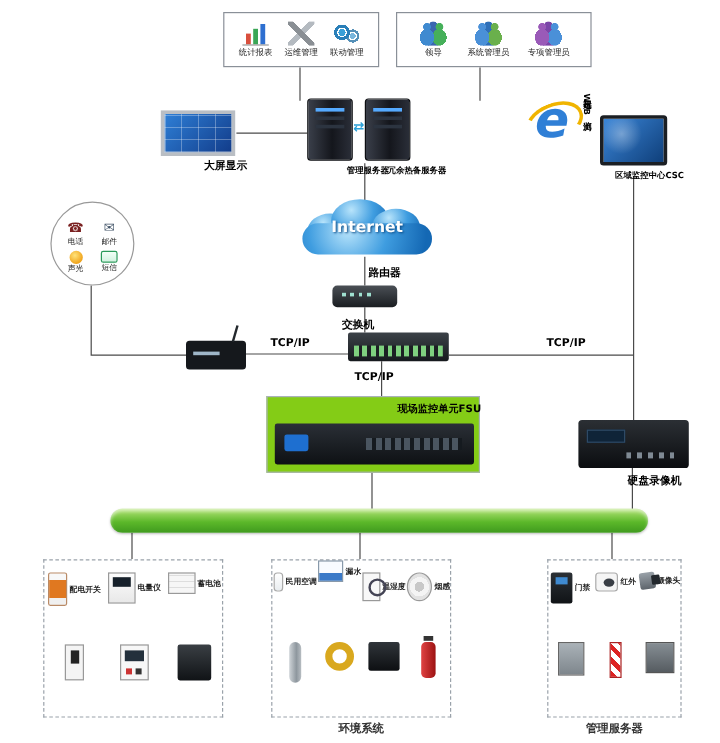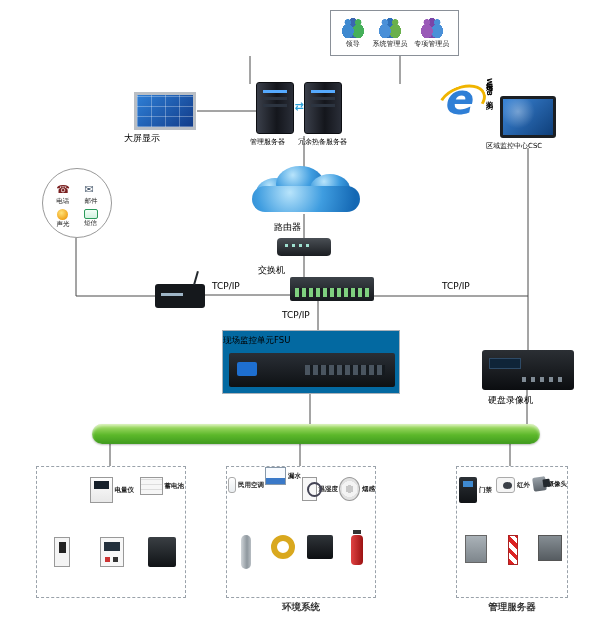--- a/index.html
+++ b/index.html
@@ -1,19 +1,19 @@
 <!DOCTYPE html>
 <html><head>
 <meta charset="utf-8">
 <style>
   *{margin:0;padding:0;box-sizing:border-box}
   body{font-family:"DejaVu Sans",sans-serif;background:#fff}
   .canvas{position:relative;width:600px;height:619px;background:#fff;overflow:hidden}
   .lines{position:absolute;left:0;top:0}
-  .lbl{position:absolute;font-weight:normal;font-size:9px;color:#000;text-align:left;white-space:nowrap}
+  .lbl{position:absolute;font-weight:bold;font-size:9px;color:#000;text-align:right;white-space:nowrap}
   .vlbl{position:absolute;writing-mode:vertical-rl;font-size:7px;font-weight:bold;color:#000}
   
   .panel{position:absolute;border:1px solid #8a9098;background:#fff;display:flex;align-items:center;justify-content:space-evenly;padding:2px}
   .pitem{display:flex;flex-direction:column;align-items:center;gap:1px}
   .cap{font-size:7px;color:#222;white-space:nowrap}
   .ic{display:block}
   .ic-chart{width:22px;height:20px;border-bottom:1px solid #999;background:
     linear-gradient(#d94f3d,#d94f3d) 3px 100%/4px 9px no-repeat,
     linear-gradient(#3aa655,#3aa655) 9px 100%/4px 13px no-repeat,
     linear-gradient(#2e6fd0,#2e6fd0) 15px 100%/4px 17px no-repeat}
@@ -61,28 +61,28 @@
   
   .router{position:absolute;width:54px;height:18px;background:linear-gradient(#4a4f55,#1a1d21);border-radius:4px}
   .router::after{content:"";position:absolute;left:8px;top:6px;width:26px;height:3px;background:repeating-linear-gradient(90deg,#9fe0d0 0 3px,transparent 3px 7px)}
   .switch{position:absolute;width:84px;height:24px;background:linear-gradient(#3c4248,#16191d);border-radius:2px}
   .switch::after{content:"";position:absolute;left:5px;right:5px;bottom:4px;height:9px;background:repeating-linear-gradient(90deg,#7fd07f 0 4px,#1c1f23 4px 7px)}
   .modem{position:absolute;width:50px;height:24px;background:#15181c;border-radius:3px}
   .modem::before{content:"";position:absolute;right:8px;top:-13px;width:2px;height:14px;background:#23282d;transform:rotate(16deg)}
   .modem::after{content:"";position:absolute;left:6px;top:9px;width:22px;height:3px;background:#9fb6c8}
   
   .hub{position:absolute;width:70px;height:70px;border:1px solid #999;border-radius:50%;background:#fff;display:grid;grid-template-columns:1fr 1fr;place-items:center;padding:7px 6px}
-  .hcell{display:flex;flex-direction:column;gap:0}
+  .hcell{display:flex;flex-direction:column;align-items:center;gap:0}
   .hcap{font-size:6.5px;color:#222;white-space:nowrap}
   .i-phone::before{content:"\260E";font-size:11px;color:#7a2020;line-height:12px}
   .i-mail::before{content:"\2709";font-size:11px;color:#44566a;line-height:12px}
   .i-light{width:11px;height:11px;border-radius:50%;background:radial-gradient(circle at 40% 35%,#ffe37a,#f0a41c 70%,#c77a08)}
   .i-sms{width:14px;height:10px;border:1px solid #2a9a5a;background:linear-gradient(#f2fff7,#d2f2e0);border-radius:2px}
   
-  .fsu-box{position:absolute;border:1px solid #aab2ba;background:#0369a1}
+  .fsu-box{position:absolute;border:1px solid #aab2ba;background:#84cc16}
   .fsu-dev{position:absolute;left:6px;top:22px;width:166px;height:34px;background:linear-gradient(#2a2f36,#0e1114);border-radius:2px}
   .fsu-dev::before{content:"";position:absolute;left:8px;top:9px;width:20px;height:14px;background:#1e6fd0;border-radius:2px}
   .fsu-dev::after{content:"";position:absolute;right:10px;top:12px;width:80px;height:10px;background:repeating-linear-gradient(90deg,#4a5560 0 5px,#151a1f 5px 8px)}
   
   .dvr{position:absolute;width:92px;height:40px;background:linear-gradient(#2b2f34,#0b0d10);border-radius:3px}
   .dvr::before{content:"";position:absolute;left:7px;top:8px;width:30px;height:9px;background:#0f2438;border:1px solid #2e4a66}
   .dvr::after{content:"";position:absolute;right:8px;bottom:8px;width:44px;height:5px;background:repeating-linear-gradient(90deg,#7f8a94 0 4px,transparent 4px 9px)}
   
   .bus{position:absolute;left:92px;top:424px;width:448px;height:20px;border-radius:10px;background:linear-gradient(#b4e477,#5cb82a 55%,#3f9a1e);box-shadow:inset 0 2px 3px rgba(255,255,255,.55),0 1px 2px rgba(0,0,0,.25)}
   
@@ -142,22 +142,36 @@
       <path d="M374,296 H528"></path>
       <path d="M528,148 V350"></path>
       <path d="M527,390 V424"></path>
       <path d="M310,394 V424"></path>
       <path d="M110,444 V466"></path>
       <path d="M300,444 V466"></path>
       <path d="M510,444 V466"></path>
     </g>
   </svg>
 
-
-  <div class="panel" style="left:330px;top:10px;width:129px;height:46px">
+  <div class="panel" style="left:186px;top:10px;width:130px;height:46px">
+    <div class="pitem">
+      <span class="ic ic-chart"></span>
+      <span class="cap">统计报表</span>
+    </div>
+    <div class="pitem">
+      <span class="ic ic-tools"></span>
+      <span class="cap">运维管理</span>
+    </div>
+    <div class="pitem">
+      <span class="ic ic-gears"></span>
+      <span class="cap">联动管理</span>
+    </div>
+  </div>
+
+  <div class="panel" style="left:330px;top:10px;width:163px;height:46px">
     <div class="pitem">
       <span class="ic ic-people ppl-a"></span>
       <span class="cap">领导</span>
     </div>
     <div class="pitem">
       <span class="ic ic-people ppl-b"></span>
       <span class="cap">系统管理员</span>
     </div>
     <div class="pitem">
       <span class="ic ic-people ppl-c"></span>
@@ -180,20 +194,21 @@
   <div class="vlbl" style="left:484px;top:78px;height:60px">远程WEB浏览</div>
 
   <div class="monitor" style="left:500px;top:96px"></div>
   <div class="lbl" style="left:486px;top:141px;width:84px;font-size:7px">区域监控中心CSC</div>
 
   <div class="cloud" style="left:248px;top:164px">
     <i class="puff" style="left:8px;top:14px;width:38px;height:30px"></i>
     <i class="puff" style="left:28px;top:2px;width:48px;height:36px"></i>
     <i class="puff" style="left:62px;top:10px;width:40px;height:30px"></i>
     <i class="puff" style="left:4px;top:22px;width:108px;height:26px;border-radius:13px"></i>
+    <span class="cloud-text">Internet</span>
   </div>
 
   <div class="lbl" style="left:274px;top:221px;width:60px">路由器</div>
   <div class="router" style="left:277px;top:238px"></div>
 
   <div class="lbl" style="left:258px;top:264px;width:54px">交换机</div>
   <div class="switch" style="left:290px;top:277px"></div>
 
   <div class="lbl" style="left:212px;top:281px;width:46px">TCP/IP</div>
   <div class="lbl" style="left:282px;top:310px;width:46px">TCP/IP</div>
@@ -224,20 +239,24 @@
     <div class="lbl" style="left:0;top:4px;width:178px;font-size:8.5px">现场监控单元FSU</div>
     <div class="fsu-dev"></div>
   </div>
 
   <div class="dvr" style="left:482px;top:350px"></div>
   <div class="lbl" style="left:488px;top:394px;width:80px">硬盘录像机</div>
 
   <div class="bus"></div>
 
   <div class="group" style="left:36px;top:466px;width:150px;height:132px">
+    <div class="sensor" style="left:3px;top:10px;width:44px">
+      <span class="i-dswitch"></span>
+      <span class="s-cap">配电开关</span>
+    </div>
     <div class="sensor" style="left:53px;top:10px;width:44px">
       <span class="i-pmeter"></span>
       <span class="s-cap">电量仪</span>
     </div>
     <div class="sensor" style="left:103px;top:10px;width:44px">
       <span class="i-battery"></span>
       <span class="s-cap">蓄电池</span>
     </div>
     <div class="dev" style="left:3px;top:70px;width:44px">
       <span class="i-breaker"></span>

